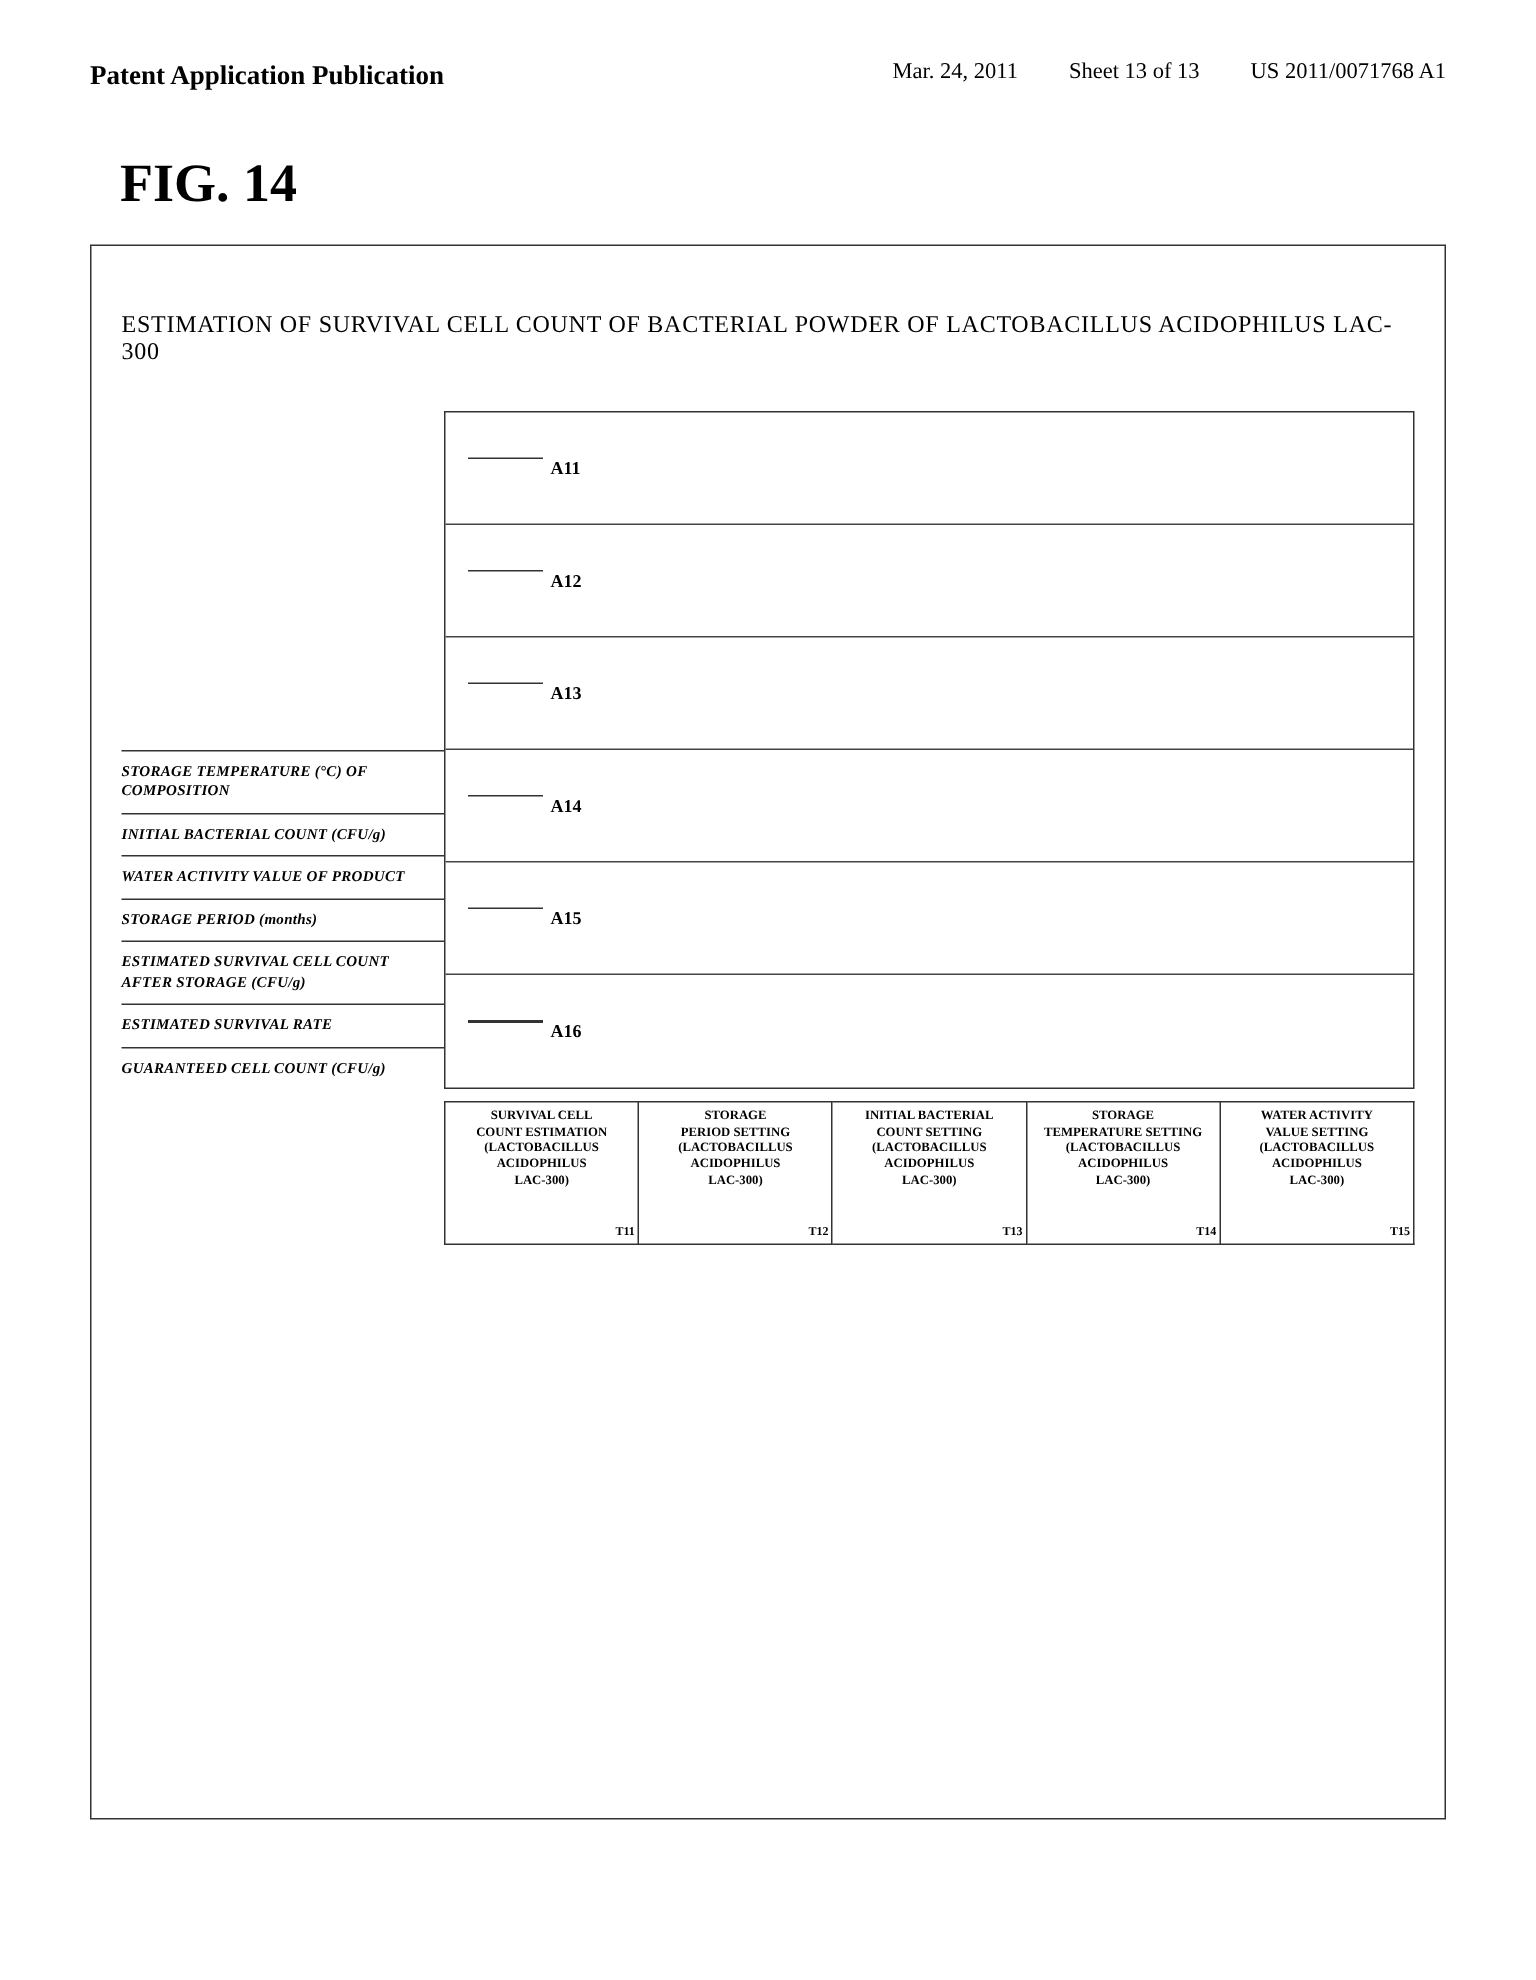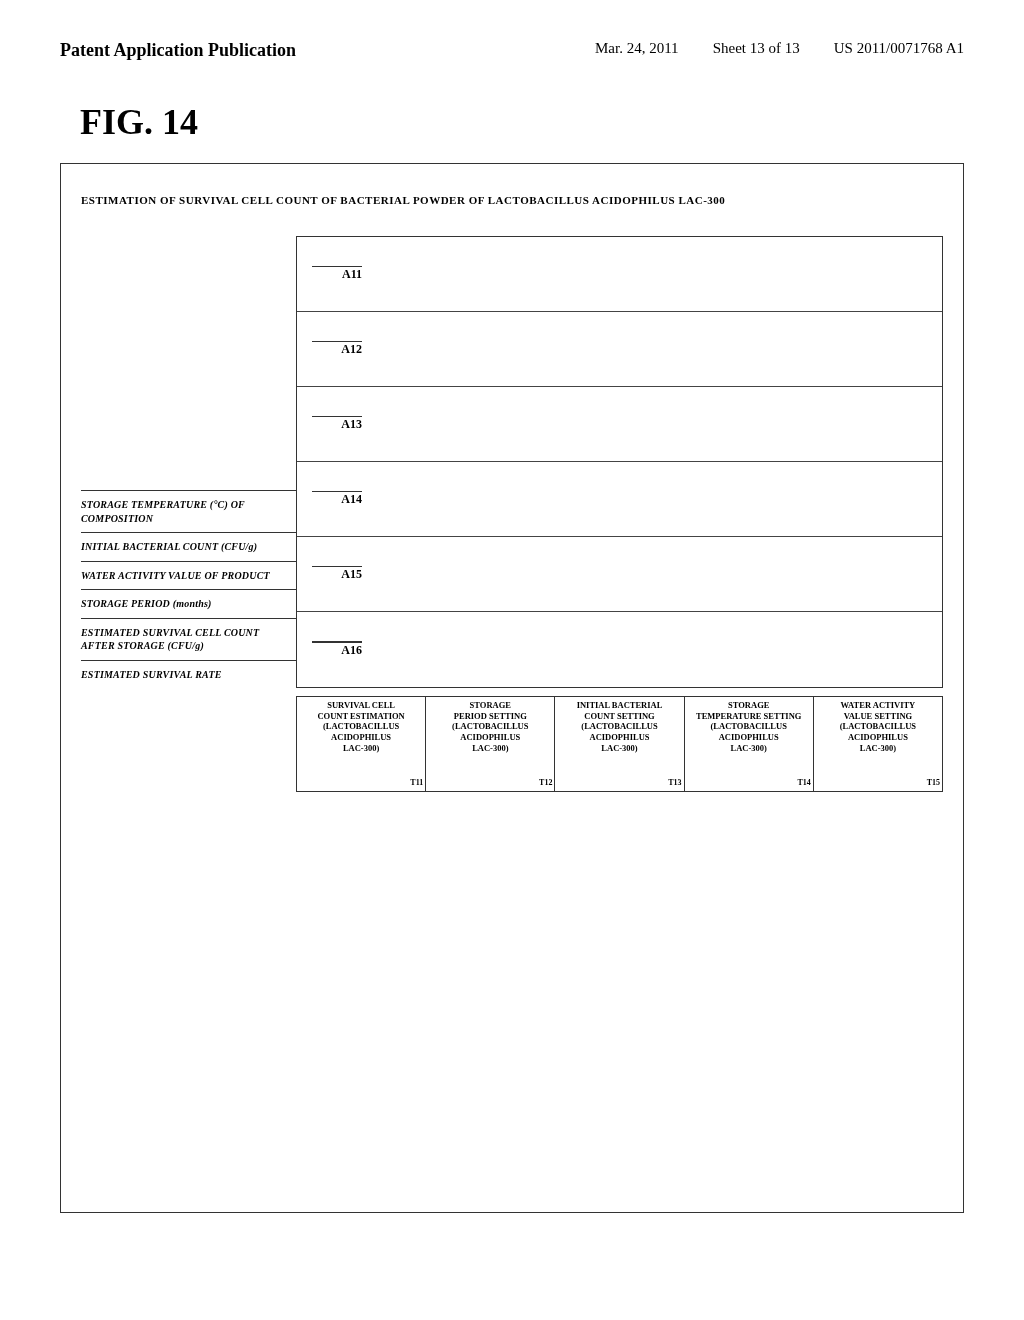--- a/index.html
+++ b/index.html
@@ -45,24 +45,25 @@
 
     .main-content {
       margin: 0 60px;
       border: 1.5px solid #333;
       padding: 30px 20px 30px 20px;
       min-height: 1050px;
       position: relative;
     }
 
     .title-text {
-      font-size: 11px;
-      font-weight: bold;
+      font-size: 16px;
+      font-weight: normal;
       margin-bottom: 30px;
       letter-spacing: 0.5px;
+      margin-top: 14px;
     }
 
     
     .figure-wrapper {
       display: flex;
       flex-direction: column;
       width: 100%;
     }
 
     
@@ -104,24 +105,23 @@
       border-bottom: 1px solid #444;
       min-height: 75px;
     }
 
     .grid-row:last-child {
       border-bottom: none;
     }
 
     .ref-line-label {
       display: flex;
-      align-items: flex-end;
+      align-items: flex-start;
       font-size: 12px;
       font-weight: bold;
-      flex-direction: column;
     }
 
     .line-segment {
       width: 50px;
       height: 1.5px;
       background: #333;
       display: inline-block;
     }
 
     .ref-text {
@@ -193,20 +193,21 @@
   <div class="figure-wrapper">
     <div class="main-table-wrapper">
 
       <div class="label-column">
         <div class="label-cell">STORAGE TEMPERATURE (°C) OF COMPOSITION</div>
         <div class="label-cell">INITIAL BACTERIAL COUNT (CFU/g)</div>
         <div class="label-cell">WATER ACTIVITY VALUE OF PRODUCT</div>
         <div class="label-cell">STORAGE PERIOD (months)</div>
         <div class="label-cell">ESTIMATED SURVIVAL CELL COUNT AFTER STORAGE (CFU/g)</div>
         <div class="label-cell">ESTIMATED SURVIVAL RATE</div>
+        <div class="label-cell">GUARANTEED CELL COUNT (CFU/g)</div>
       </div>
 
       <div class="grid-area">
         <div class="grid-row">
           <div class="ref-line-label">
             <span class="line-segment"></span>
             <span class="ref-text">A11</span>
           </div>
         </div>
         <div class="grid-row">

